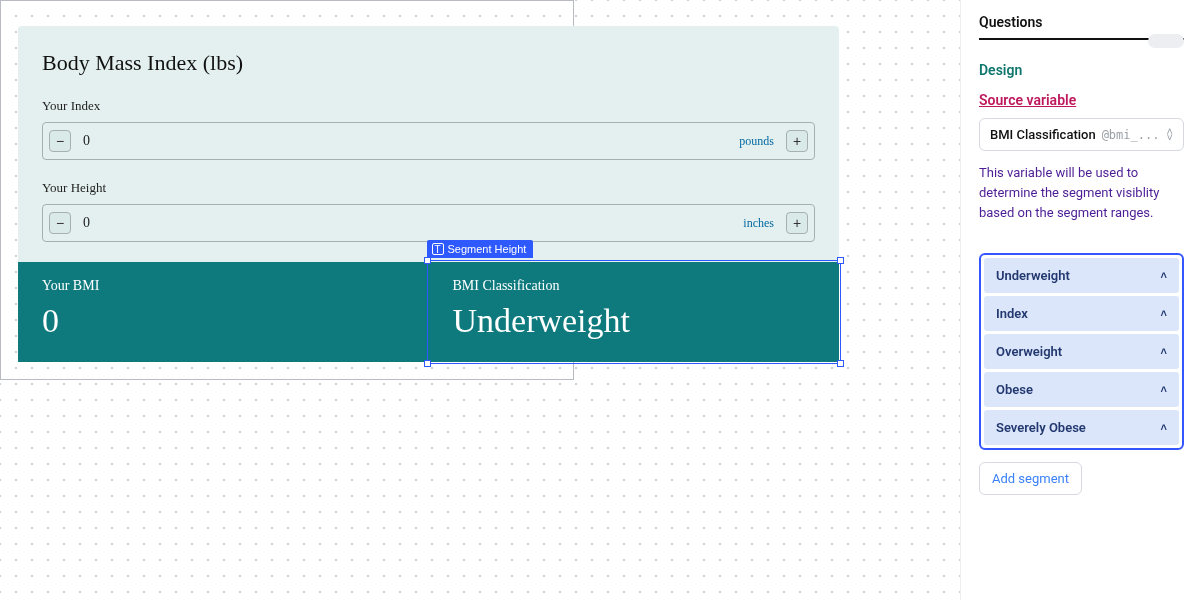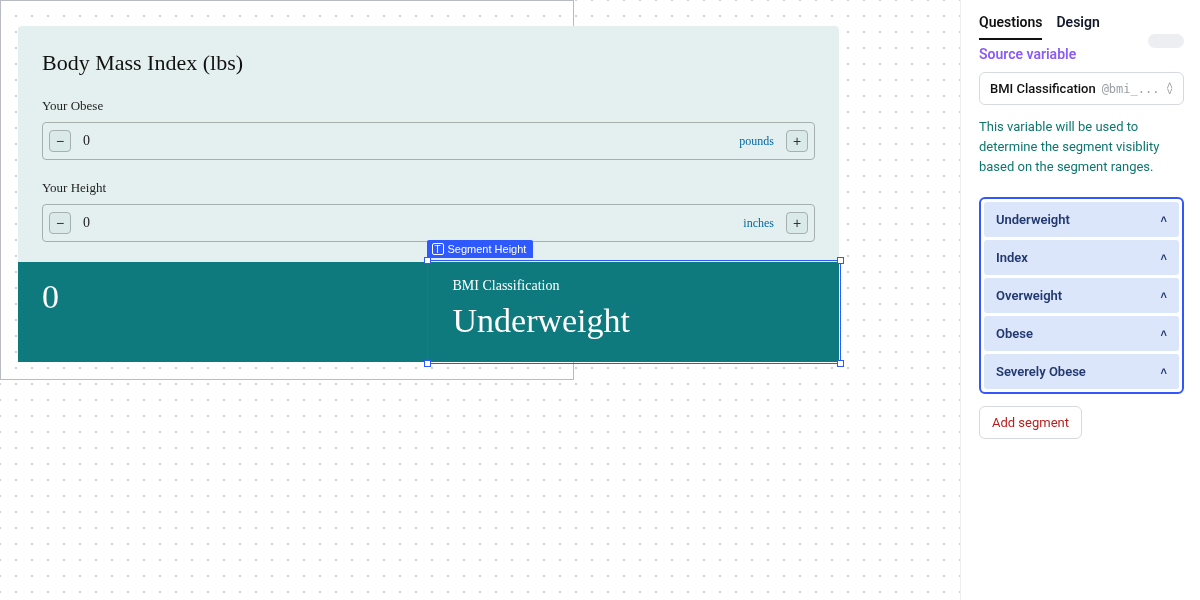--- a/index.html
+++ b/index.html
@@ -147,45 +147,47 @@
     height: 600px;
     background: #fff;
     border-left: 1px solid #eee;
     padding: 14px 16px 14px 18px;
     font-size: 13px;
     color: #1a1a1a;
     overflow: hidden;
   }
   .tabs {
     display: flex;
-    gap: 14px;
+    gap: 22px;
     margin-bottom: 6px;
+    flex-direction: column;
   }
   .tab {
     padding-bottom: 8px;
     font-size: 14px;
     font-weight: 600;
-    color: #0f172a;
+    color: #0f766e;
     cursor: pointer;
   }
   .tab.active {
     color: #111;
     border-bottom: 2px solid #111;
   }
   .desc {
     color: #6b6f76;
     line-height: 1.55;
     font-size: 13px;
     margin: 14px 0 20px 0;
   }
   .section-label {
     font-weight: 600;
     font-size: 14px;
     margin-bottom: 10px;
-    color: #8b5cf6;
+    color: #be185d;
+    text-decoration: underline;
   }
   .source-select {
     border: 1px solid #d6d9de;
     border-radius: 6px;
     padding: 8px 10px;
     display: flex;
     align-items: center;
     gap: 6px;
     font-size: 13px;
     cursor: pointer;
@@ -194,24 +196,24 @@
   .source-name { color: #111; font-weight: 500; }
   .source-var { color: #9aa0a6; font-family: ui-monospace, monospace; font-size: 12px; flex:1; overflow:hidden; text-overflow: ellipsis; white-space: nowrap;}
   .source-caret {
     color: #9aa0a6;
     font-size: 11px;
     line-height: 6px;
     display: flex;
     flex-direction: column;
   }
   .help {
-    color: #0f766e;
+    color: #4c1d95;
     line-height: 1.55;
     font-size: 13px;
-    margin-bottom: 20px;
+    margin-bottom: 30px;
   }
   .segments-list {
     border: 2px solid #3456ff;
     border-radius: 6px;
     padding: 3px;
     display: flex;
     flex-direction: column;
     gap: 3px;
     margin-bottom: 12px;
   }
@@ -230,59 +232,60 @@
   .segment-item .chev {
     font-size: 11px;
     color: #22386f;
   }
   .add-btn {
     border: 1px solid #d6d9de;
     background: #fff;
     border-radius: 6px;
     padding: 8px 12px;
     font-size: 13px;
-    color: #b91c1c;
+    color: #3b82f6;
     cursor: pointer;
     font-family: inherit;
   }
   .toggle-shadow {
     position: absolute;
     right: 16px; top: 34px;
     width: 36px; height: 14px;
     border-radius: 10px;
     background: #eceef1;
   }
 </style>
 </head>
 <body>
 
 <div class="canvas">
   <div class="selection-box"></div>
 
   <div class="form-card">
     <h2 class="form-title">Body Mass Index (lbs)</h2>
 
-    <div class="field-label">Your Obese</div>
+    <div class="field-label">Your Index</div>
     <div class="num-input">
       <div class="step-btn">−</div>
       <div class="num-val">0</div>
       <div class="unit">pounds</div>
       <div class="step-btn">+</div>
     </div>
 
     <div class="field-label">Your Height</div>
     <div class="num-input">
       <div class="step-btn">−</div>
       <div class="num-val">0</div>
       <div class="unit">inches</div>
       <div class="step-btn">+</div>
     </div>
 
     <div class="results">
       <div class="result-col">
+        <div class="result-label">Your BMI</div>
         <div class="result-value">0</div>
       </div>
       <div class="result-col segment-selected">
         <div class="seg-tag">
           <span class="seg-tag-icon">T</span>
           <span>Segment Height</span>
         </div>
         <div class="result-label">BMI Classification</div>
         <div class="result-value">Underweight</div>
         <div class="seg-frame">

